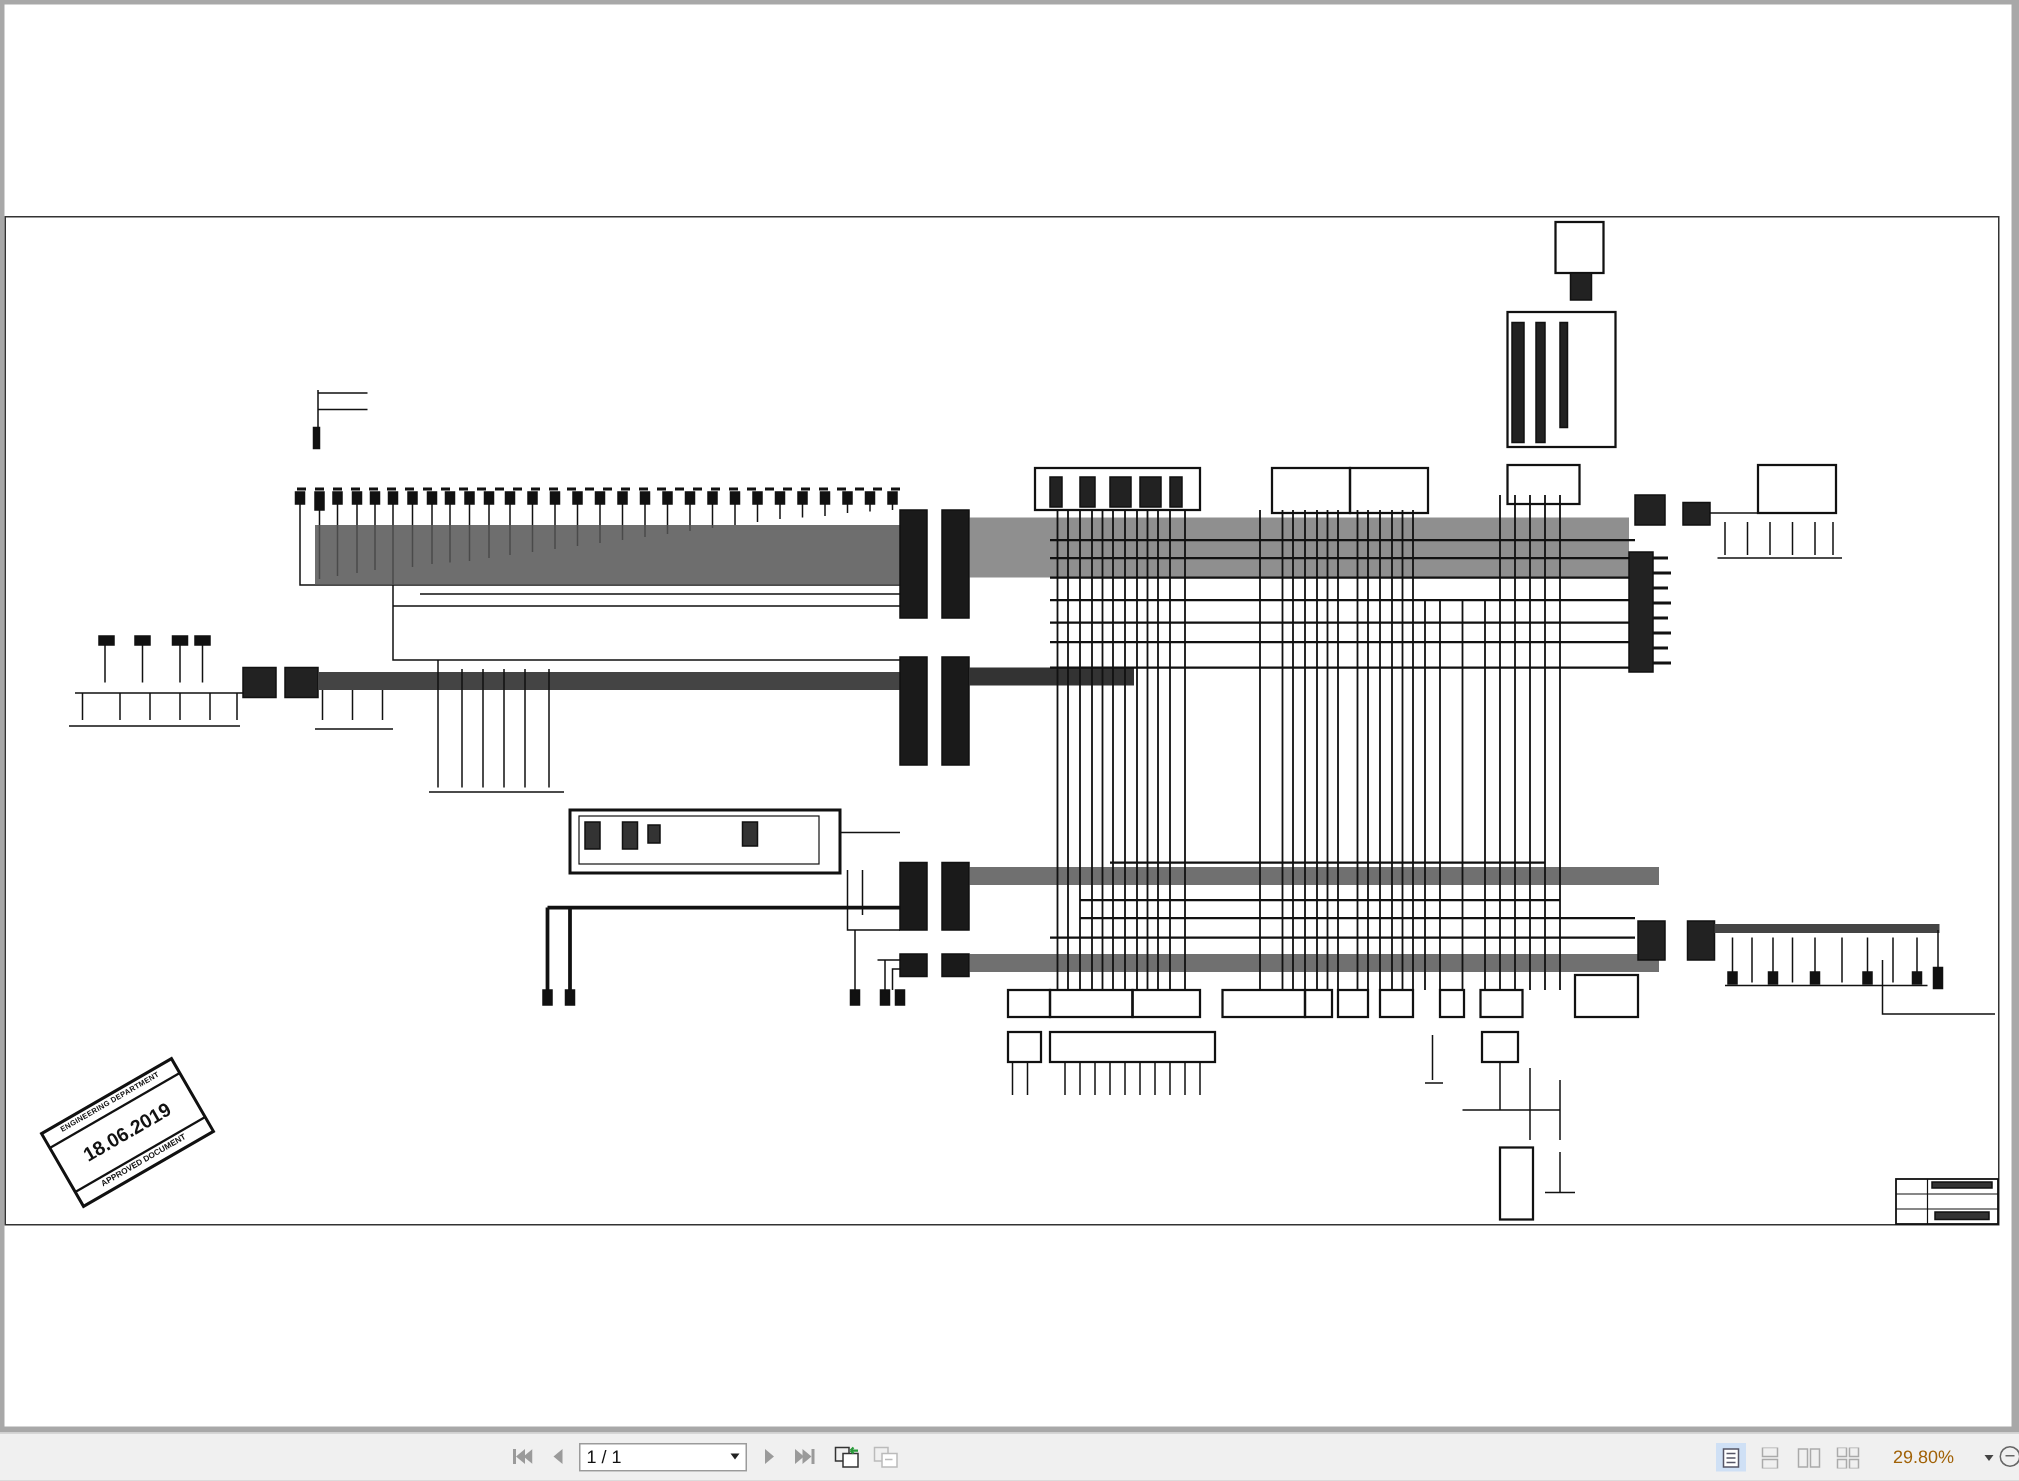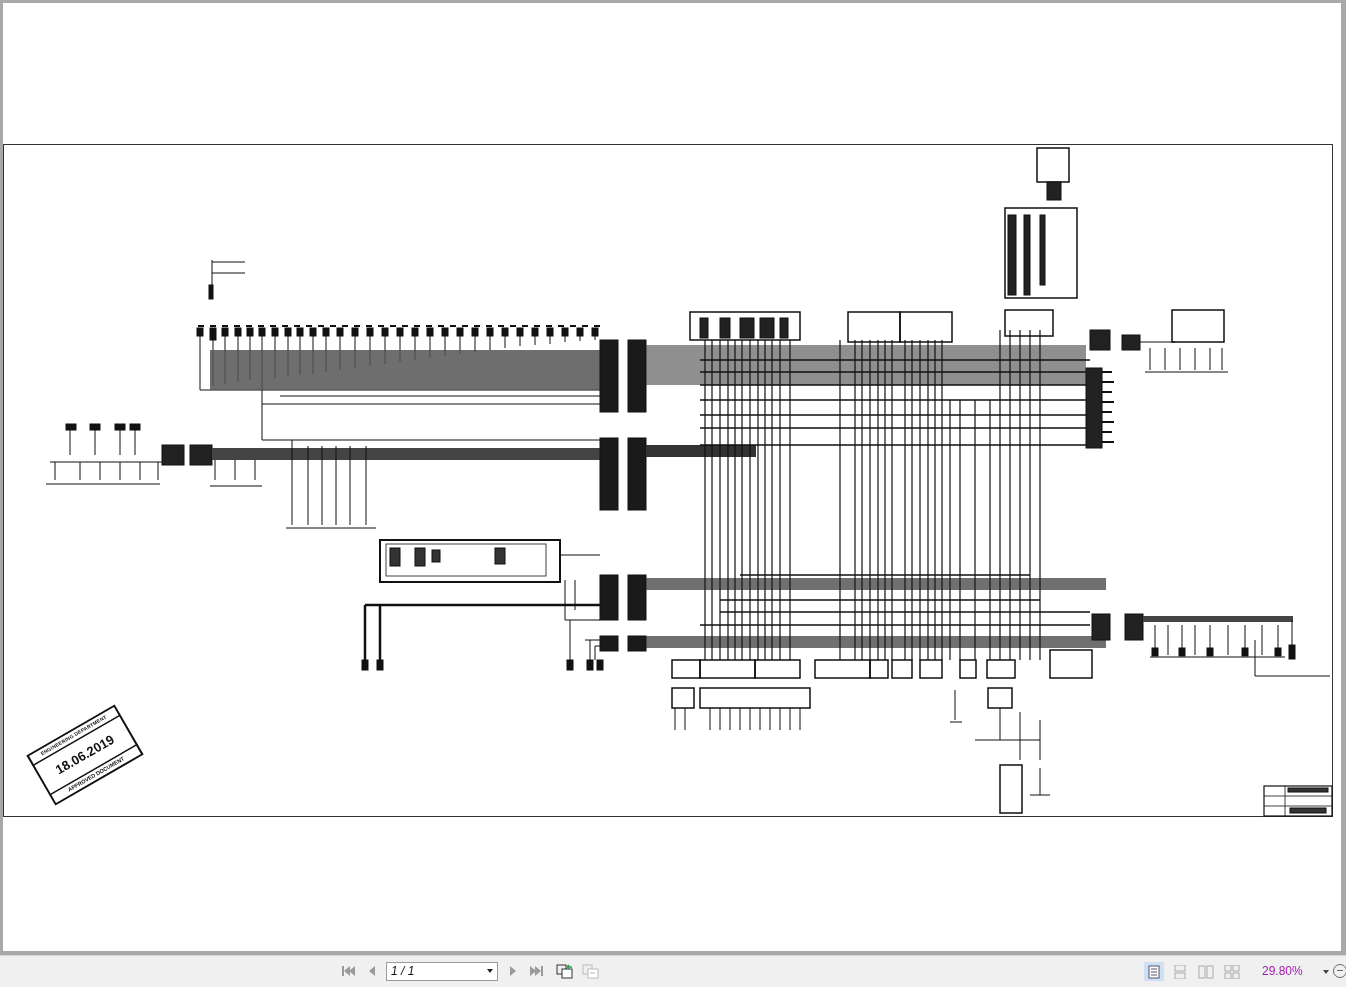--- a/index.html
+++ b/index.html
@@ -3,23 +3,23 @@
 <meta charset="utf-8">
 <style>
   html,body{margin:0;padding:0;}
   body{width:1346px;height:987px;background:#a9a9a9;position:relative;overflow:hidden;font-family:"Liberation Sans",sans-serif;}
   .viewport{position:absolute;left:0;top:0;width:1346px;height:955px;background:#a8a8a8;}
   .page{position:absolute;left:3px;top:3px;width:1338px;height:948px;background:#fff;}
   .drawing-frame{position:absolute;left:3px;top:144px;width:1330px;height:673px;border:1px solid #333;box-sizing:border-box;}
   svg.schem{position:absolute;left:0;top:0;}
   .toolbar{position:absolute;left:0;top:955px;width:1346px;height:32px;background:#f0f0f0;border-top:1px solid #d6d6d6;box-sizing:border-box;}
   .tb-btn{position:absolute;top:7px;width:16px;height:16px;display:flex;align-items:center;justify-content:center;color:#9a9a9a;font-size:12px;cursor:default;}
-  .page-select{position:absolute;left:386px;top:6px;width:112px;height:19px;background:#fff;border:1px solid #9b9b9b;box-sizing:border-box;font-size:12px;color:#111;padding-left:4px;line-height:17px;font-style:italic;}
+  .page-select{position:absolute;left:386px;top:6px;width:112px;height:19px;background:#fff;border:1px solid #9b9b9b;box-sizing:border-box;font-size:12px;color:#111;padding-left:4px;line-height:17px;}
   .page-select .arrow{position:absolute;right:4px;top:6px;width:0;height:0;border-left:3px solid transparent;border-right:3px solid transparent;border-top:4px solid #222;}
-  .zoom-label{position:absolute;left:1262px;top:8px;font-size:12px;color:#a21caf;}
+  .zoom-label{position:absolute;left:1262px;top:8px;font-size:12px;color:#a16207;}
   .zoom-drop{position:absolute;left:1323px;top:14px;width:0;height:0;border-left:3px solid transparent;border-right:3px solid transparent;border-top:4px solid #444;}
   .zoom-out{position:absolute;left:1333px;top:8px;width:14px;height:14px;border:1px solid #666;border-radius:50%;box-sizing:border-box;}
   .zoom-out:after{content:"";position:absolute;left:3px;top:5px;width:6px;height:1px;background:#666;}
   .view-mode{position:absolute;top:6px;width:20px;height:19px;display:flex;align-items:center;justify-content:center;}
   .view-mode.active{background:#cfe0f5;}
 </style>
 </head>
 <body>
 
 <div class="viewport">

